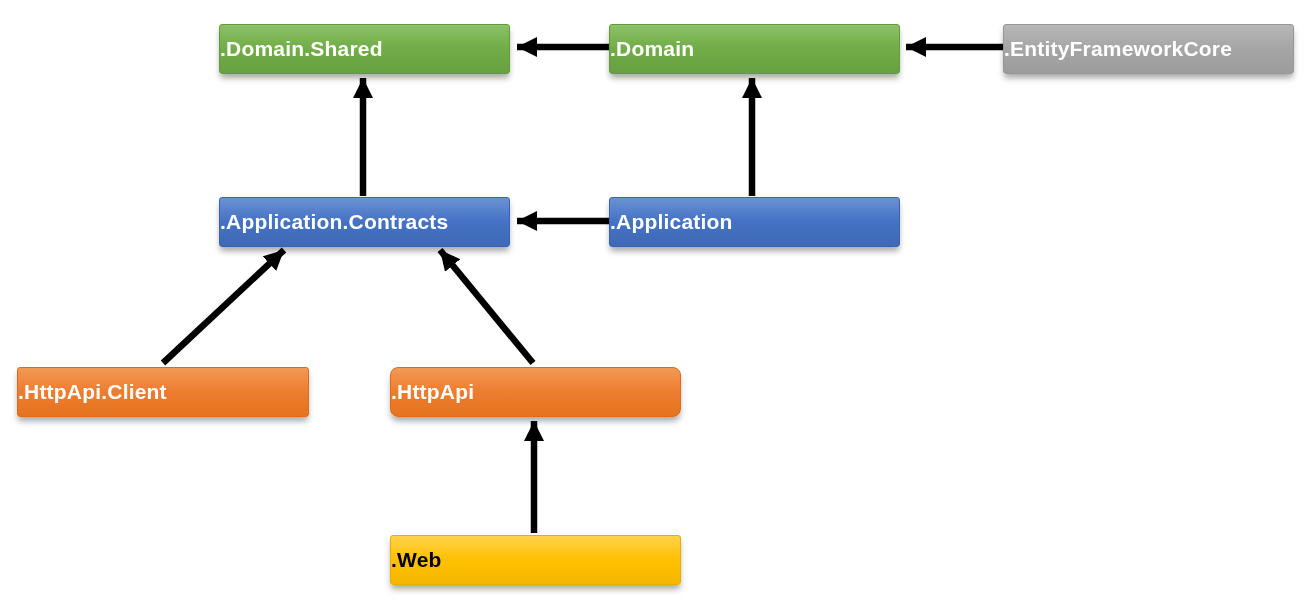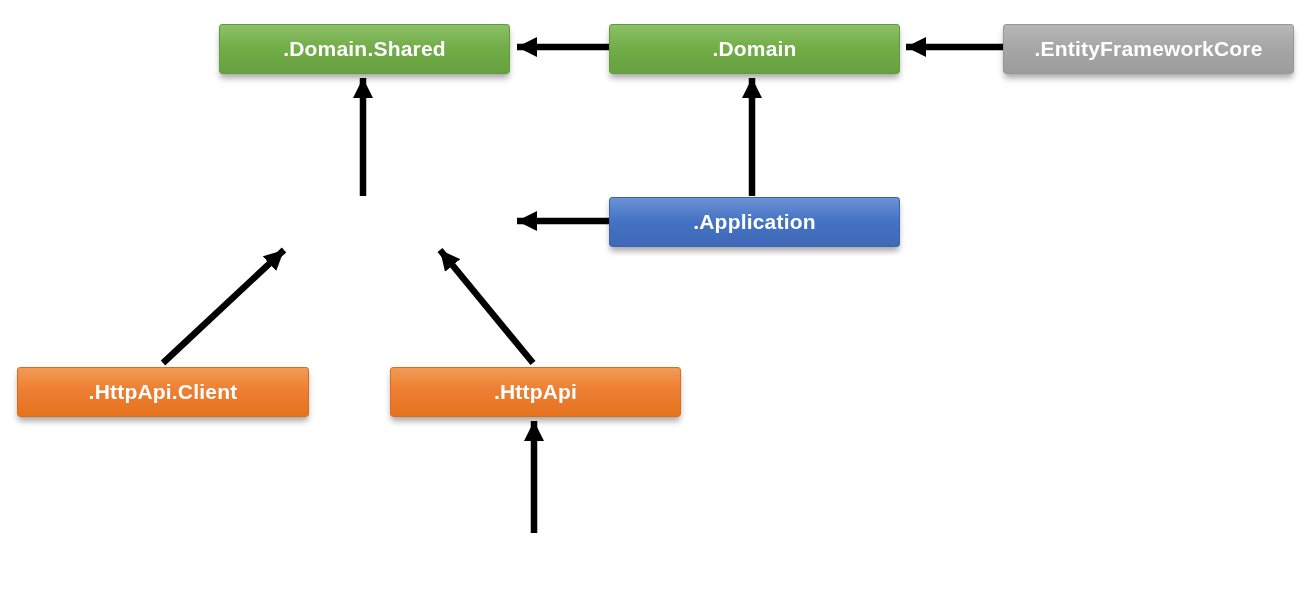--- a/index.html
+++ b/index.html
@@ -23,21 +23,21 @@
     top: 0;
     width: 1308px;
     height: 611px;
     pointer-events: none;
   }
   .node {
     position: absolute;
     height: 48px;
     display: flex;
     align-items: center;
-    justify-content: center;
+    justify-content: flex-start;
     font-weight: 700;
     font-size: 21px;
     color: #ffffff;
     border-radius: 3px;
     box-shadow: 0 5px 6px -1px rgba(0,0,0,0.35);
     letter-spacing: 0.2px;
     white-space: nowrap;
   }
   .node.green {
     background: linear-gradient(180deg, #8cc168 0%, #71ad47 48%, #68a040 100%);
@@ -87,27 +87,33 @@
   </div>
 
   <div class="node gray" style="left:1003px; top:24px; width:289px;">
     <span>.EntityFrameworkCore</span>
   </div>
 
   <div class="node green" style="left:609px; top:24px; width:289px;">
     <span>.Domain</span>
   </div>
 
+  <div class="node blue" style="left:219px; top:197px; width:289px;">
+    <span>.Application.Contracts</span>
+  </div>
 
   <div class="node orange" style="left:17px; top:367px; width:290px;">
     <span>.HttpApi.Client</span>
   </div>
 
   <div class="node blue" style="left:609px; top:197px; width:289px;">
     <span>.Application</span>
   </div>
 
-  <div class="node orange" style="left:390px; top:367px; width:289px;">
+  <div class="node orange" style="left:390px; top:367px; width:289px;border-radius:8px;">
     <span>.HttpApi</span>
   </div>
 
+  <div class="node yellow" style="left:390px; top:535px; width:289px;">
+    <span>.Web</span>
+  </div>
 
 </div>
 
 </body></html>

